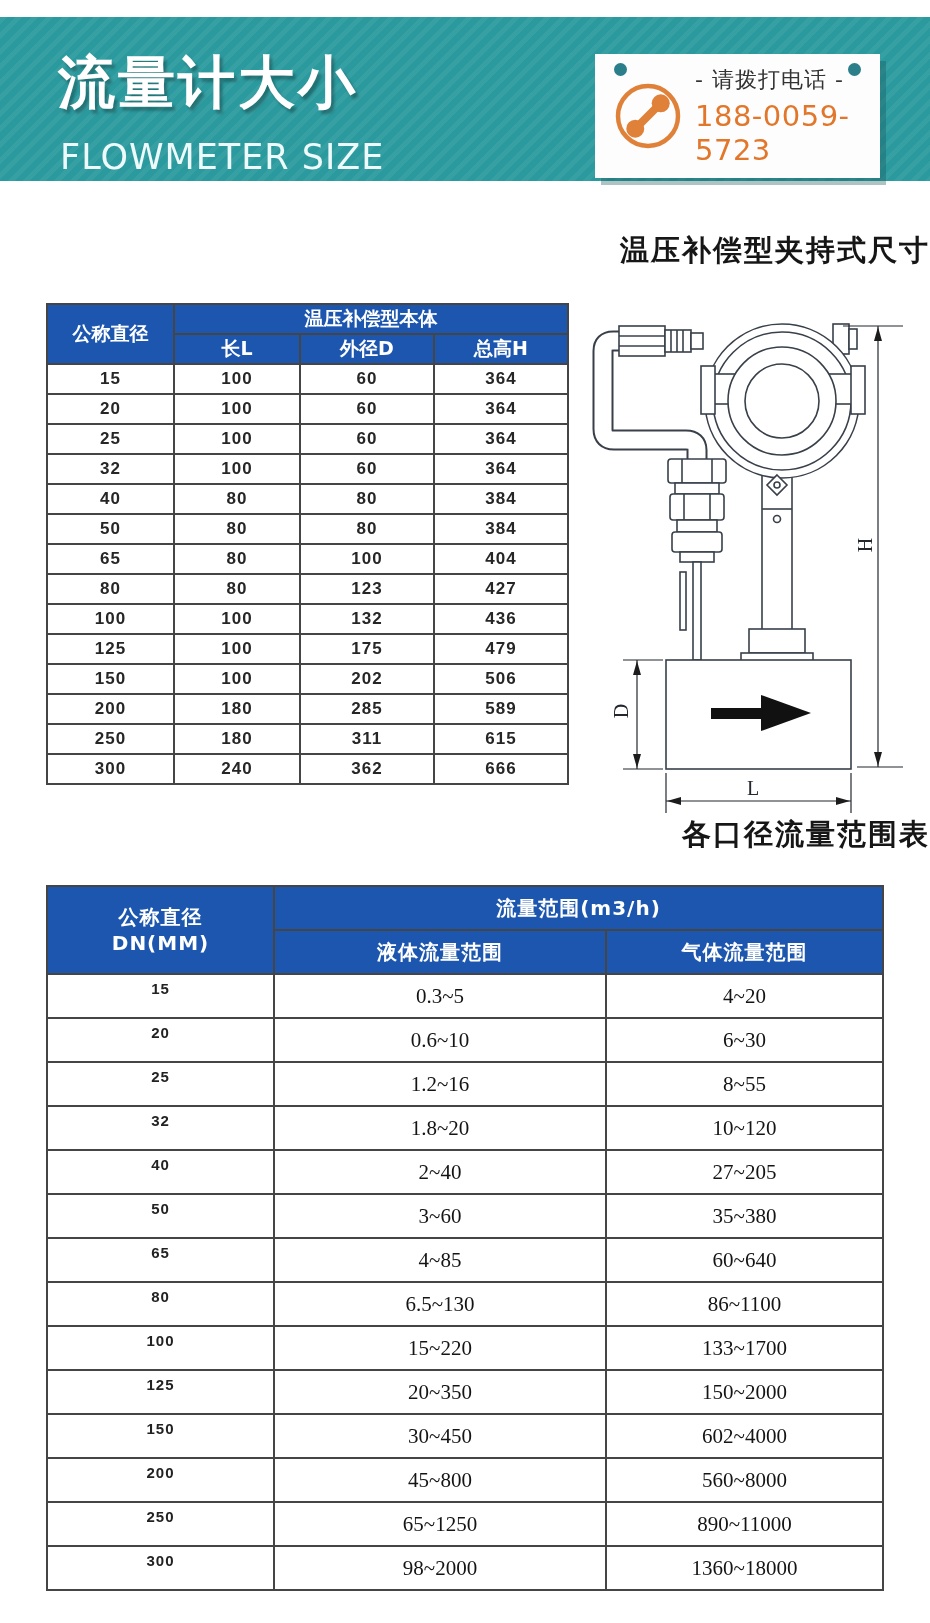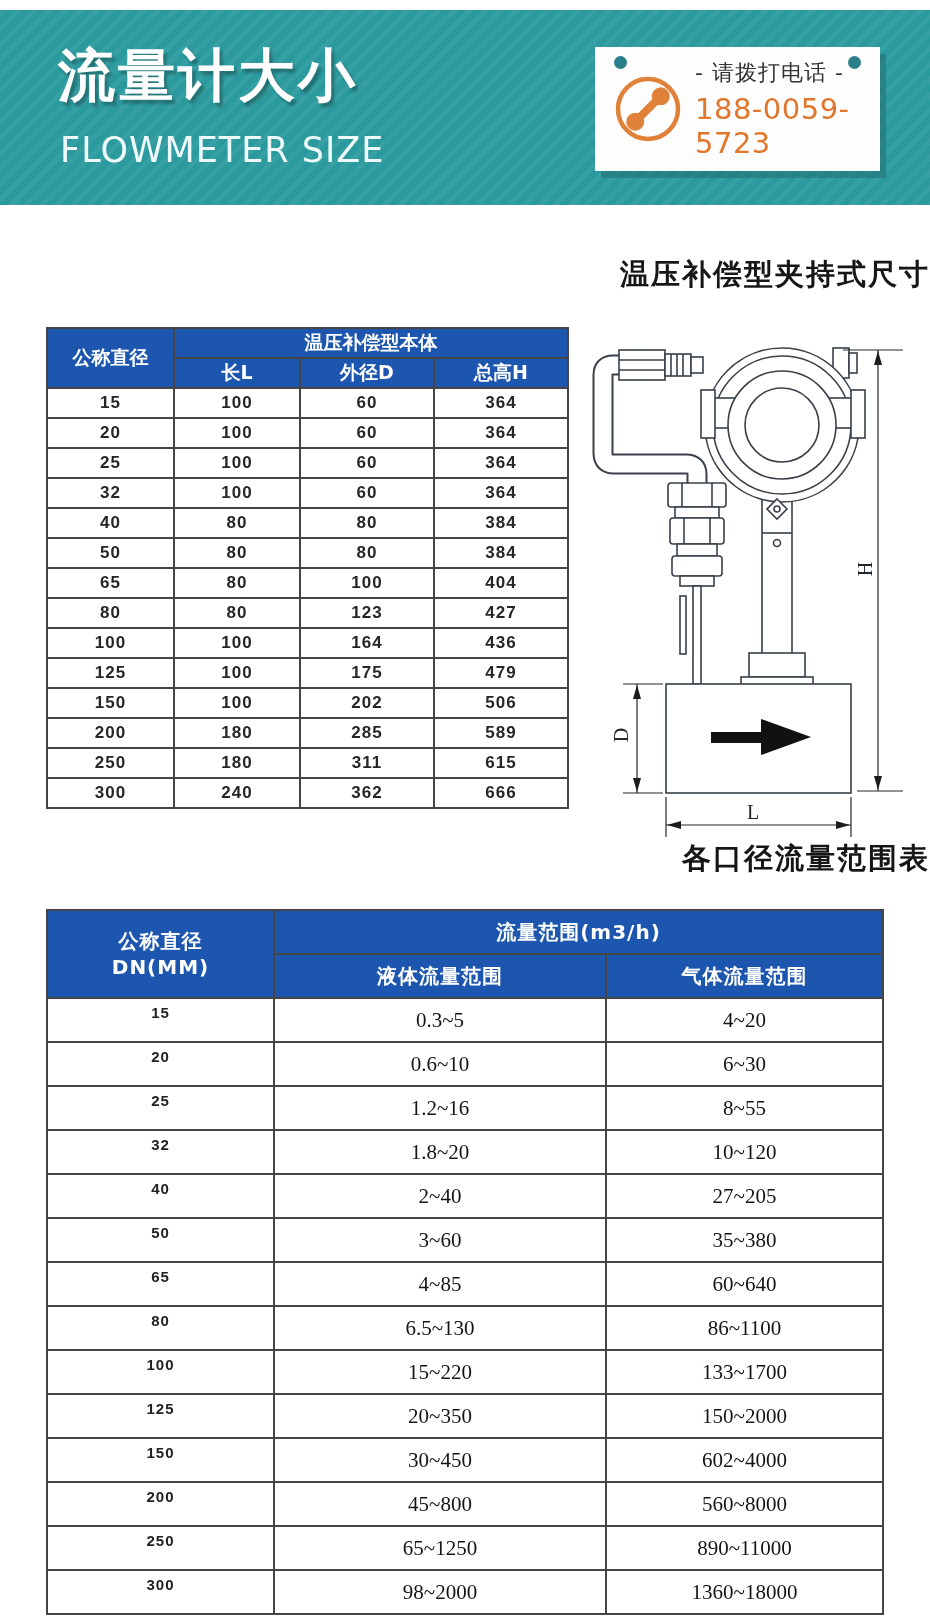--- a/index.html
+++ b/index.html
@@ -1,21 +1,21 @@
 <!DOCTYPE html>
 <html><head>
 <meta charset="utf-8">
 <style>
   html,body { margin:0; padding:0; background:#ffffff; }
   body { width:930px; font-family:"DejaVu Sans", sans-serif; }
   .page { width:930px; min-height:1623px; position:relative; background:#fff; }
 
   
   .hero {
-    position:relative; height:195px; margin-top:10px;
+    position:relative; height:164px; margin-top:17px;
     background-color:#2b9a9e;
     background-image:repeating-linear-gradient(135deg, rgba(255,255,255,0.055) 0 5px, rgba(255,255,255,0) 5px 11px);
   }
   .hero-title {
     position:absolute; left:58px; top:28px; margin:0;
     font-size:57px; font-weight:700; color:#ffffff; letter-spacing:3px;
     text-shadow:3px 4px 3px rgba(0,0,0,0.28);
   }
   .hero-sub {
     position:absolute; left:60px; top:120px;
@@ -172,21 +172,21 @@
           </tr>
           <tr>
             <td>80</td>
             <td>80</td>
             <td>123</td>
             <td>427</td>
           </tr>
           <tr>
             <td>100</td>
             <td>100</td>
-            <td>164</td>
+            <td>132</td>
             <td>436</td>
           </tr>
           <tr>
             <td>125</td>
             <td>100</td>
             <td>175</td>
             <td>479</td>
           </tr>
           <tr>
             <td>150</td>

